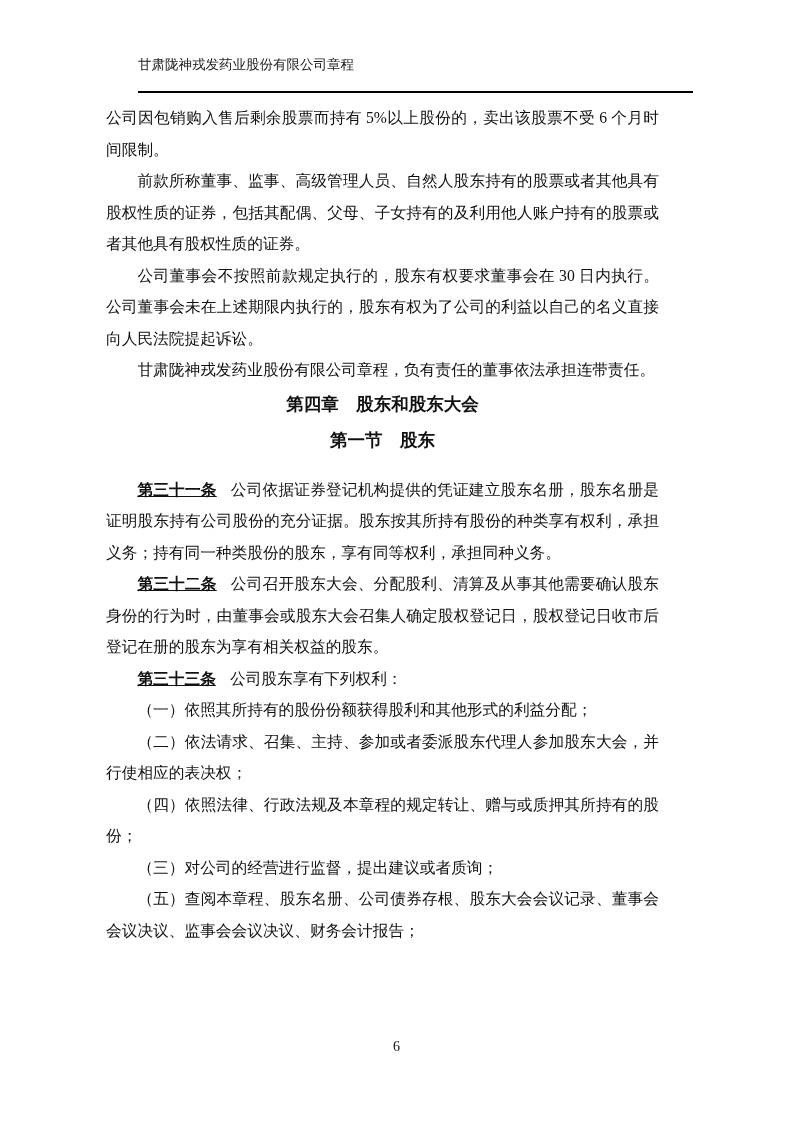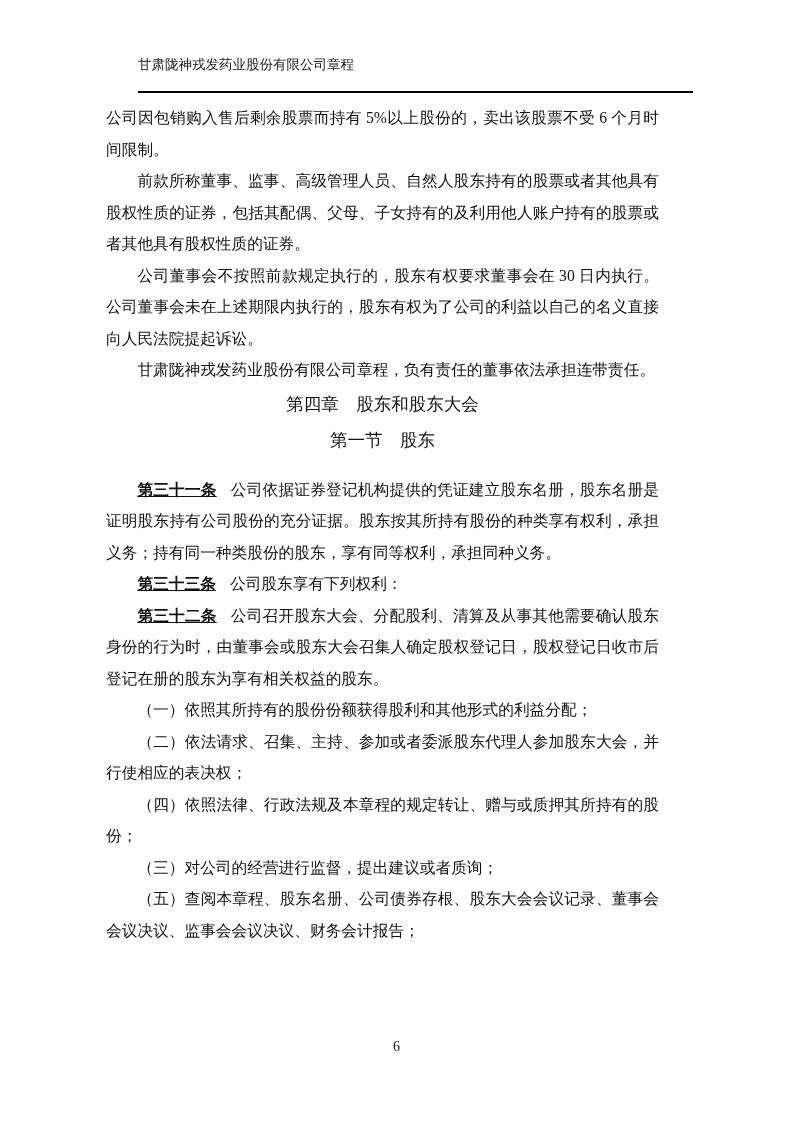--- a/index.html
+++ b/index.html
@@ -35,21 +35,21 @@
     line-height: 31.5px;
     text-align: justify;
   }
   .content p {
     text-indent: 2em;
     margin: 0;
   }
   .content p.no-indent { text-indent: 0; }
   .chapter-heading, .section-heading {
     text-align: center;
-    font-weight: normal;
+    font-weight: bold;
     font-size: 17.5px;
     line-height: 36px;
     text-indent: 0;
   }
   .section-heading { margin-bottom: 16px; }
   .article-label {
     font-weight: bold;
     margin-right: 0.9em;
     text-decoration: underline;
   }
@@ -81,25 +81,25 @@
     <p>甘肃陇神戎发药业股份有限公司章程，负有责任的董事依法承担连带责任。</p>
 
     <h2 class="chapter-heading">第四章　股东和股东大会</h2>
     <h3 class="section-heading">第一节　股东</h3>
 
     <p>
       <span class="article-label">第三十一条</span><span>公司依据证券登记机构提供的凭证建立股东名册，股东名册是证明股东持有公司股份的充分证据。股东按其所持有股份的种类享有权利，承担义务；持有同一种类股份的股东，享有同等权利，承担同种义务。</span>
     </p>
 
     <p>
-      <span class="article-label">第三十三条</span><span>公司股东享有下列权利：</span>
+      <span class="article-label">第三十二条</span><span>公司召开股东大会、分配股利、清算及从事其他需要确认股东身份的行为时，由董事会或股东大会召集人确定股权登记日，股权登记日收市后登记在册的股东为享有相关权益的股东。</span>
     </p>
 
     <p>
-      <span class="article-label">第三十二条</span><span>公司召开股东大会、分配股利、清算及从事其他需要确认股东身份的行为时，由董事会或股东大会召集人确定股权登记日，股权登记日收市后登记在册的股东为享有相关权益的股东。</span>
+      <span class="article-label">第三十三条</span><span>公司股东享有下列权利：</span>
     </p>
 
     <p>（一）依照其所持有的股份份额获得股利和其他形式的利益分配；</p>
     <p>（二）依法请求、召集、主持、参加或者委派股东代理人参加股东大会，并行使相应的表决权；</p>
     <p>（四）依照法律、行政法规及本章程的规定转让、赠与或质押其所持有的股份；</p>
     <p>（三）对公司的经营进行监督，提出建议或者质询；</p>
     <p>（五）查阅本章程、股东名册、公司债券存根、股东大会会议记录、董事会会议决议、监事会会议决议、财务会计报告；</p>
 
   </div>
 

